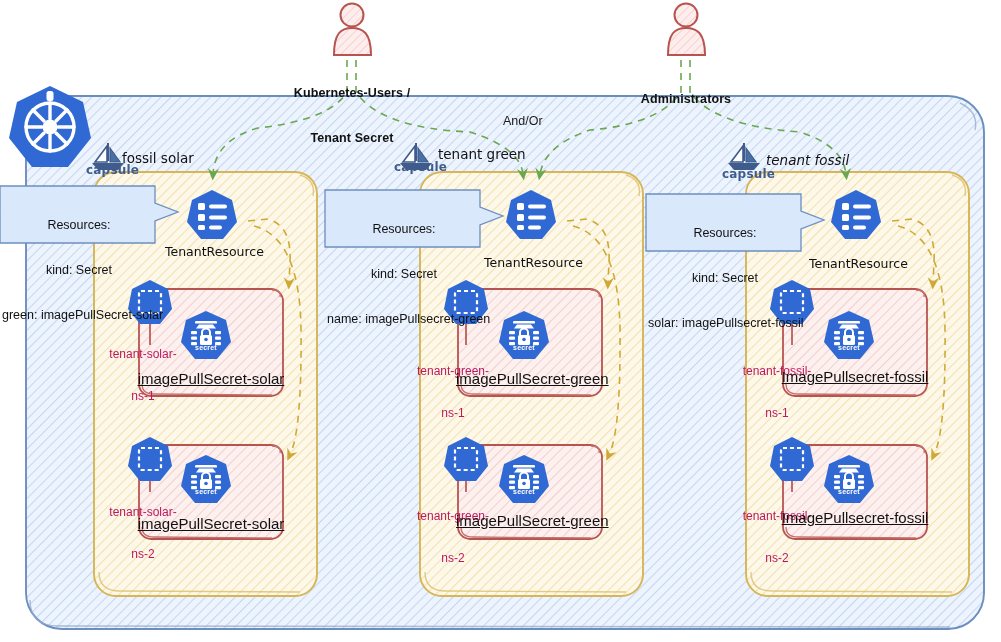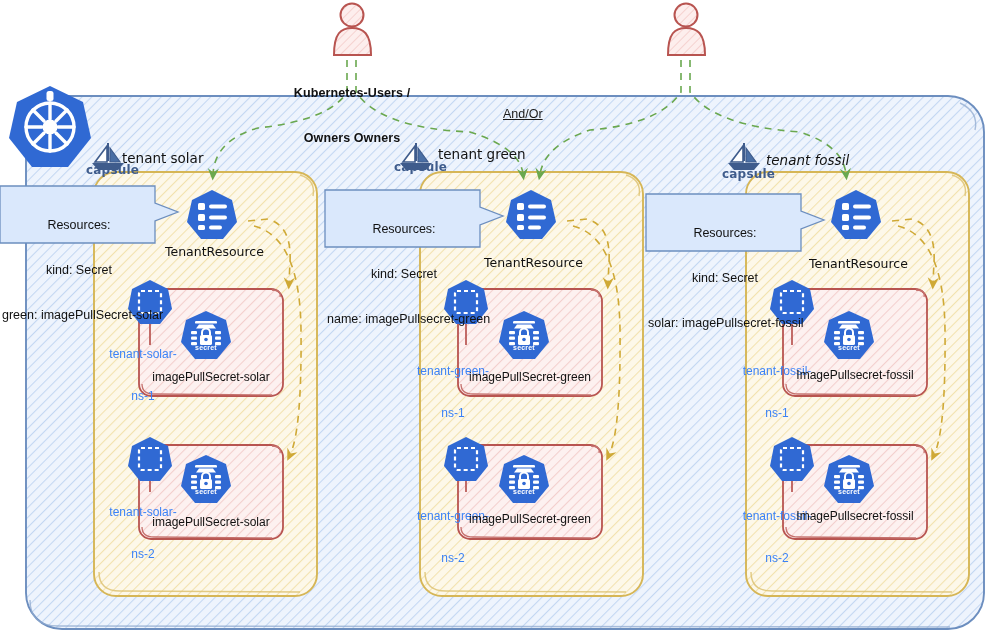--- a/index.html
+++ b/index.html
@@ -23,23 +23,23 @@
   }
   .capsule-word{
     font-size:12px;font-weight:bold;color:#3f5c8c;letter-spacing:.2px;
     font-family:"DejaVu Sans", sans-serif;
   }
   .tr-label{
     font-size:12.5px;color:#111111;
     font-family:"DejaVu Sans", sans-serif;
   }
   .ns-label{
-    font-size:12px;color:#3b82f6;text-align:center;line-height:14px;
-  }
-  .secret-label{font-size:12px;color:#111111;text-align:center;}
+    font-size:12px;color:#be185d;text-align:center;line-height:14px;
+  }
+  .secret-label{font-size:15px;color:#111111;text-align:center;text-decoration:underline;}
   .callout-text{
     font-size:12.5px;color:#111111;text-align:center;line-height:15px;
   }
   .secret-word{
     font-size:7px;font-weight:bold;color:#ffffff;text-align:center;
     letter-spacing:.2px;font-family:"Liberation Sans", sans-serif;
   }
 </style>
 </head>
 <body>
@@ -364,26 +364,29 @@
         <rect x="33" y="31" width="6" height="3.2" rx="1"></rect>
         <rect x="18" y="24" width="12" height="10" rx="1.6"></rect>
         <path d="M20 24 L20 21.5 A4 4 0 0 1 28 21.5 L28 24" fill="none" stroke="#ffffff" stroke-width="2"></path>
       </g>
       <circle cx="24" cy="28.5" r="1.8" fill="#3069d3"></circle>
     </g>
   </svg>
 
   <div class="txt actor-label" style="left:272px;top:56px;width:160px;">
     <div>Kubernetes-Users /</div>
-    <div>Owners Owners</div>
-  </div>
-
-  <div class="txt andor-label" style="left:503px;top:107px;text-decoration:underline;">And/Or</div>
-
-  <div class="txt tenant-name" style="left:122px;top:150px;">tenant solar</div>
+    <div>Tenant Secret</div>
+  </div>
+  <div class="txt actor-label" style="left:606px;top:62px;width:160px;">
+    <div>Administrators</div>
+  </div>
+
+  <div class="txt andor-label" style="left:503px;top:114px;">And/Or</div>
+
+  <div class="txt tenant-name" style="left:122px;top:150px;">fossil solar</div>
   <div class="txt capsule-word" style="left:86px;top:163px;">capsule</div>
 
   <div class="txt tenant-name" style="left:438px;top:146px;">tenant green</div>
   <div class="txt capsule-word" style="left:394px;top:160px;">capsule</div>
 
   <div class="txt tenant-name" style="left:766px;top:152px;font-style:italic;">tenant fossil</div>
   <div class="txt capsule-word" style="left:722px;top:167px;">capsule</div>
 
   <div class="txt tr-label" style="left:165px;top:244px;">TenantResource</div>
   <div class="txt tr-label" style="left:484px;top:255px;">TenantResource</div>

